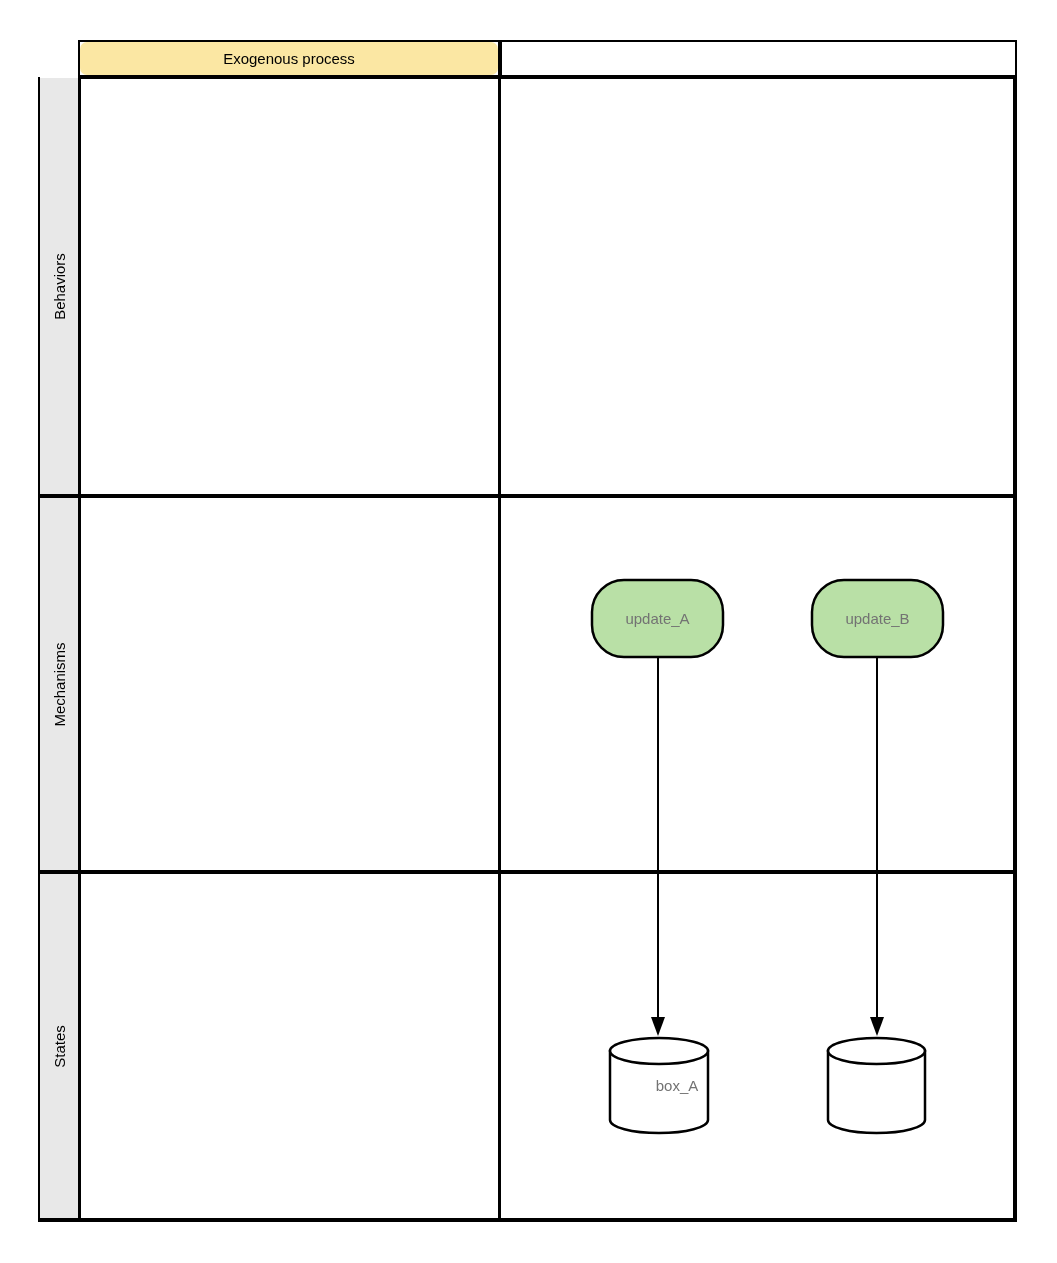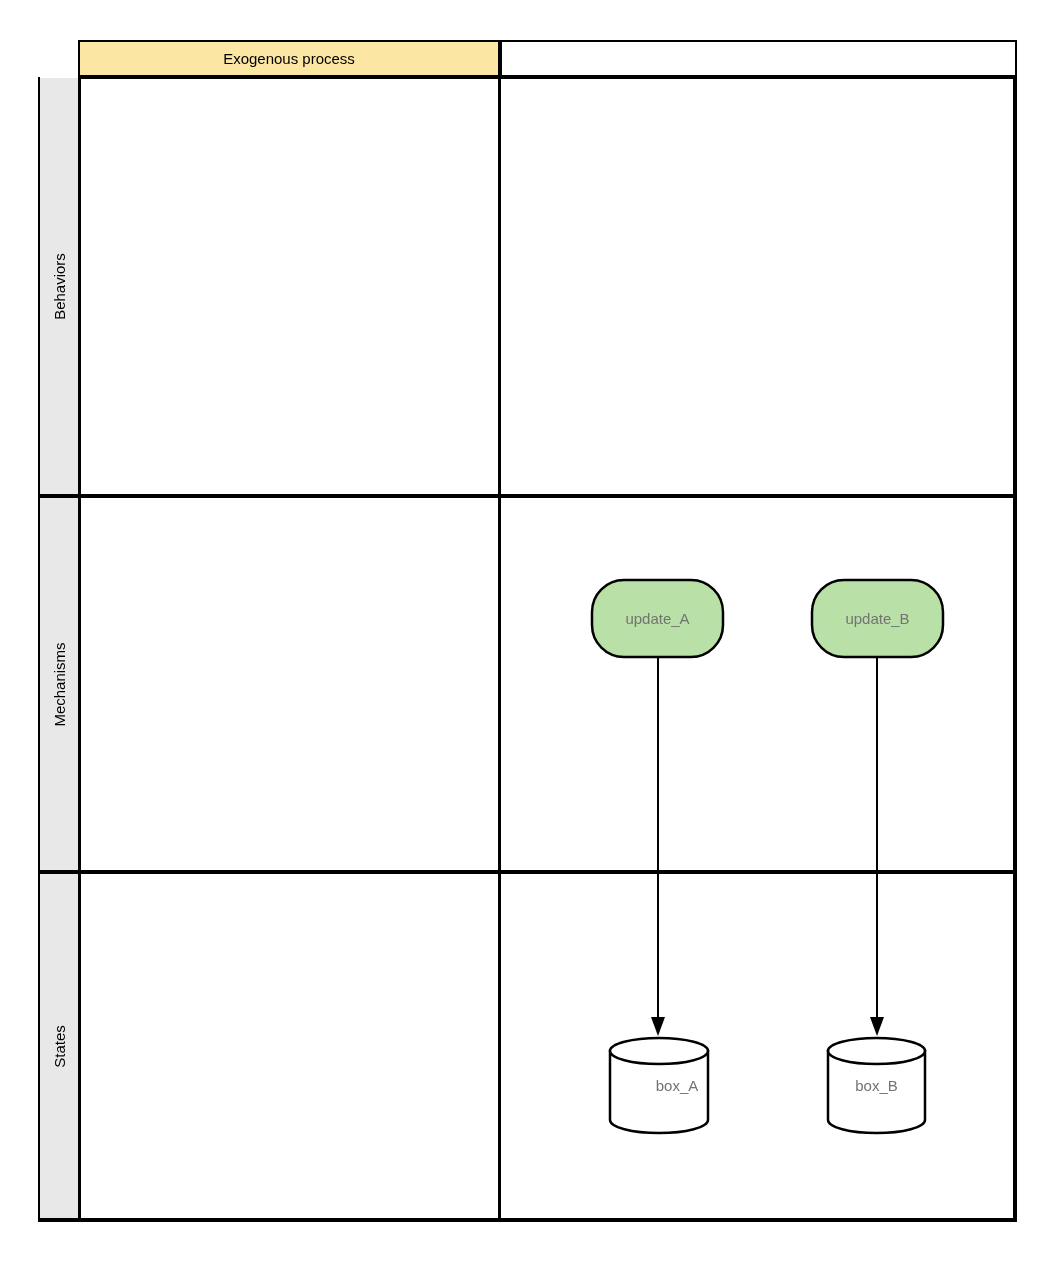--- a/index.html
+++ b/index.html
@@ -47,21 +47,21 @@
     position: absolute;
     left: 0; top: 0;
     width: 1057px; height: 1263px;
   }
 </style>
 </head>
 <body>
 
 <div class="canvas">
 
-  <div class="header-cell" style="left: 80px; top: 42px; width: 418px; height: 33px; background: rgb(251, 231, 163);">
+  <div class="header-cell" style="left: 80px; top: 42px; width: 418px; height: 33px; background: rgb(251, 231, 163); border-radius: 7px;">
     <span>Exogenous process</span>
   </div>
 
   <div class="line" style="left:78px; top:40px; width:939px; height:2px;"></div>
   <div class="line" style="left:78px; top:40px; width:2px; height:36px;"></div>
   <div class="line" style="left:1015px; top:40px; width:2px; height:36px;"></div>
   <div class="line" style="left:498px; top:40px; width:4px; height:36px;"></div>
 
   <div class="row-header" style="left: 40px; top: 78px; width: 38px; height: 417px; background: rgb(232, 232, 232);">
     <span>Behaviors</span>
@@ -105,15 +105,14 @@
 
     <g>
       <path d="M828,1051 L828,1120 A48.5,13 0 0 0 925,1120 L925,1051 Z" stroke="#000000" stroke-width="2.5" fill="#FFFFFF"></path>
       <ellipse cx="876.5" cy="1051" rx="48.5" ry="13" stroke="#000000" stroke-width="2.5" fill="#FFFFFF"></ellipse>
     </g>
   </svg>
 
   <div class="node-label" style="left:592px; top:580px; width:131px; height:77px;">update_A</div>
   <div class="node-label" style="left:812px; top:580px; width:131px; height:77px;">update_B</div>
   <div class="node-label" style="left:610px; top:1051px; width:98px; height:69px;padding-left:36px;">box_A</div>
-  <div class="node-label" style="left:828px; top:1051px; width:97px; height:69px;">box_B</div>
 
 </div>
 
 </body></html>

